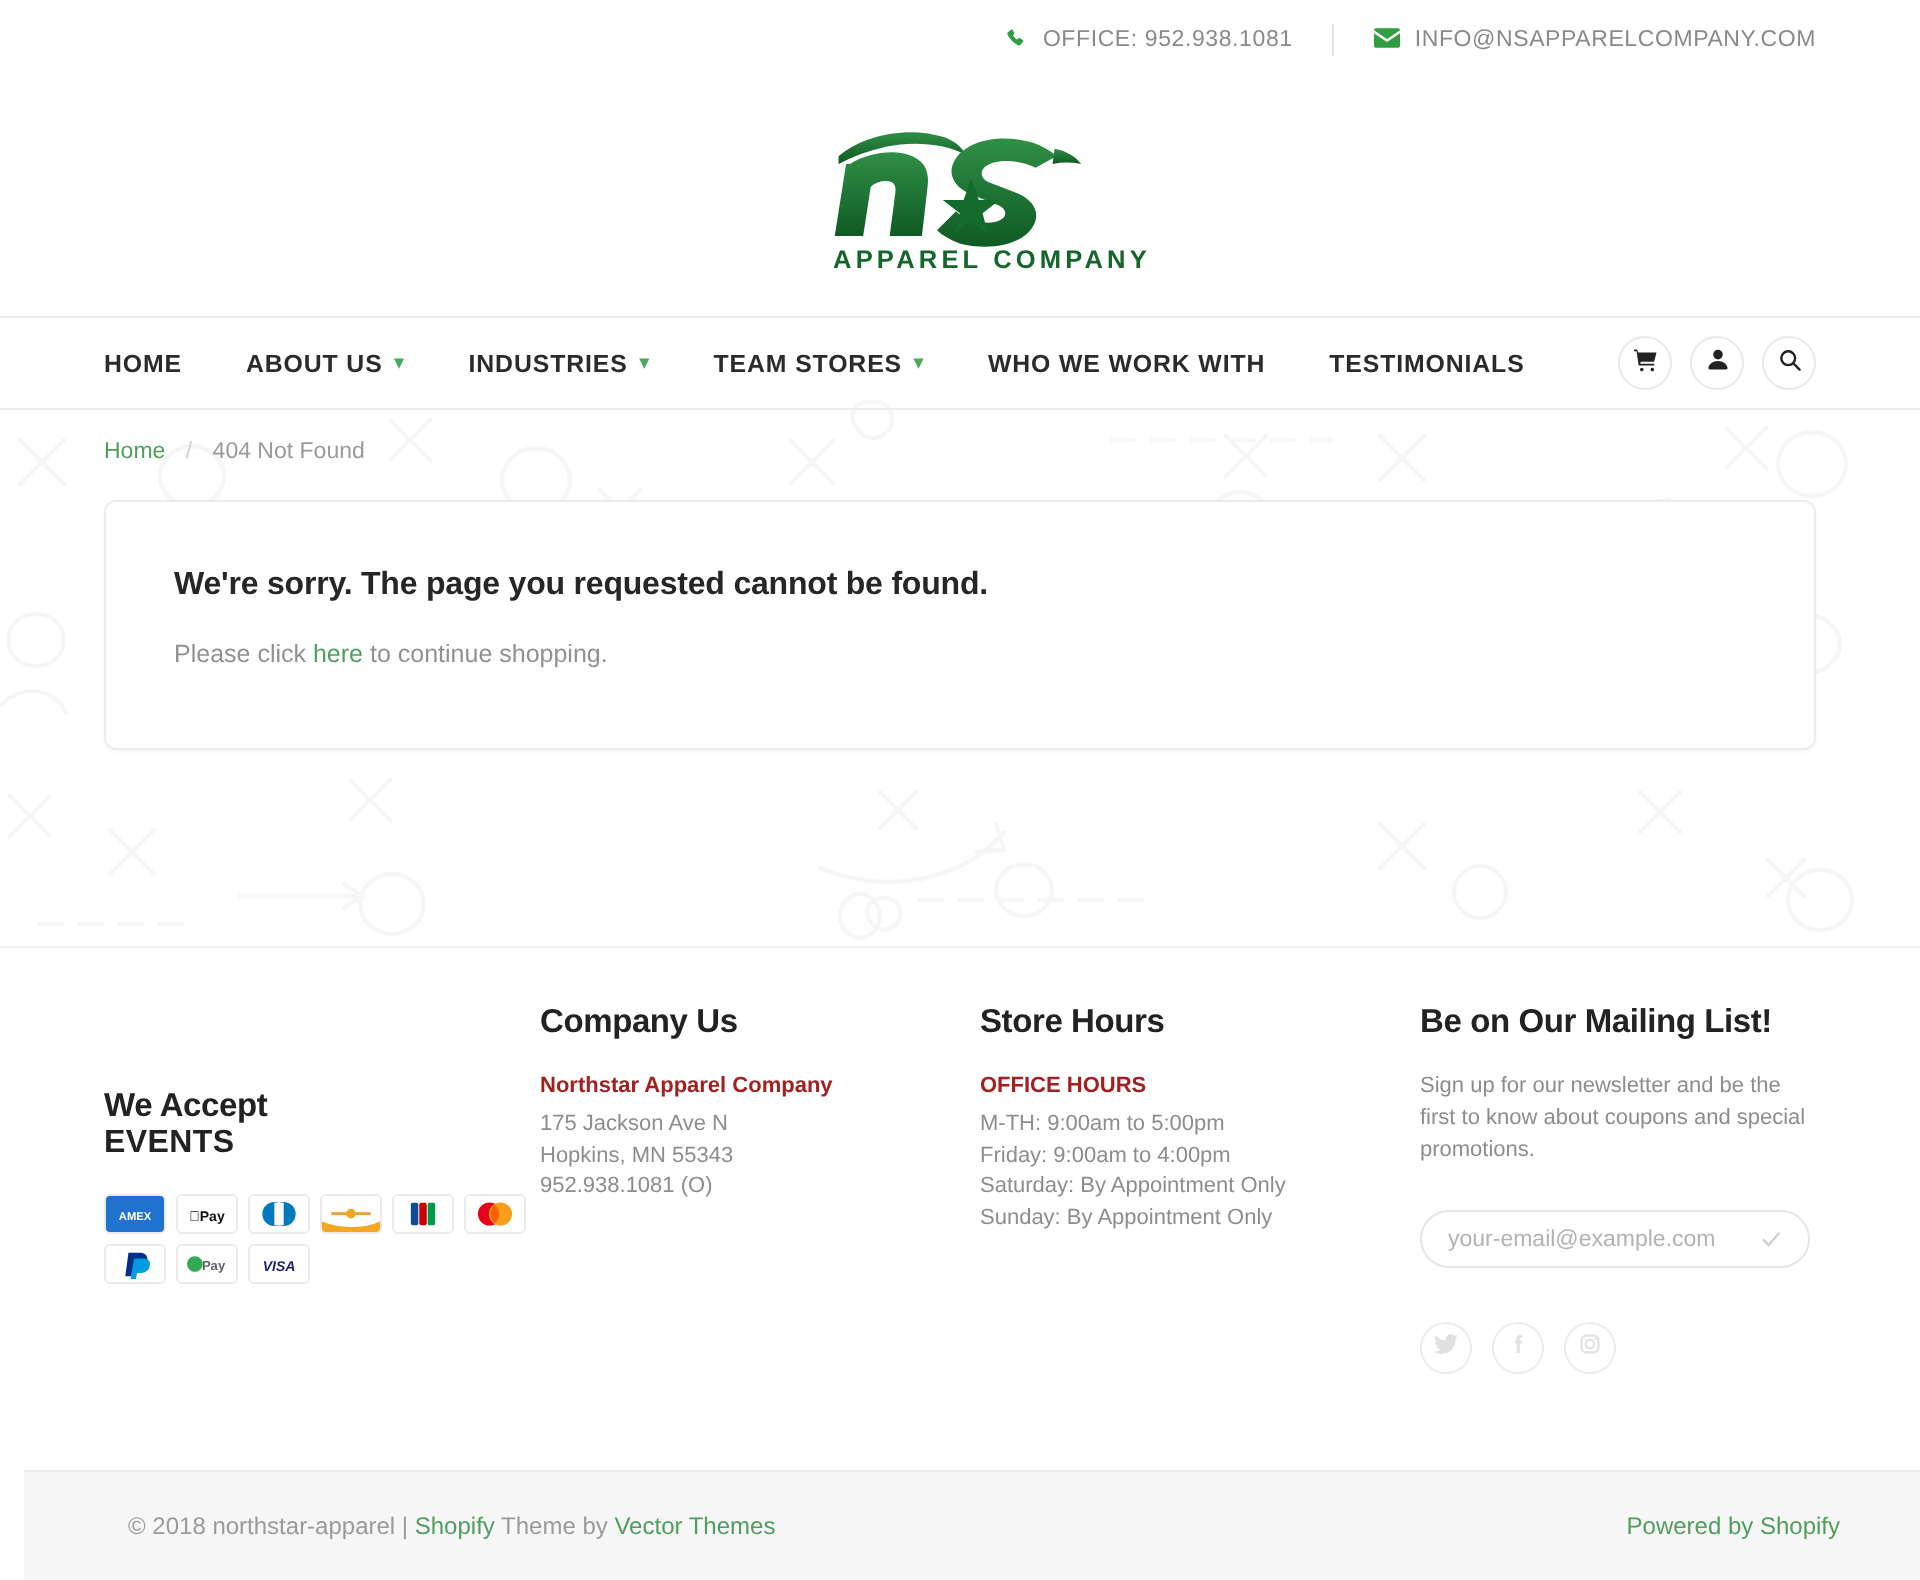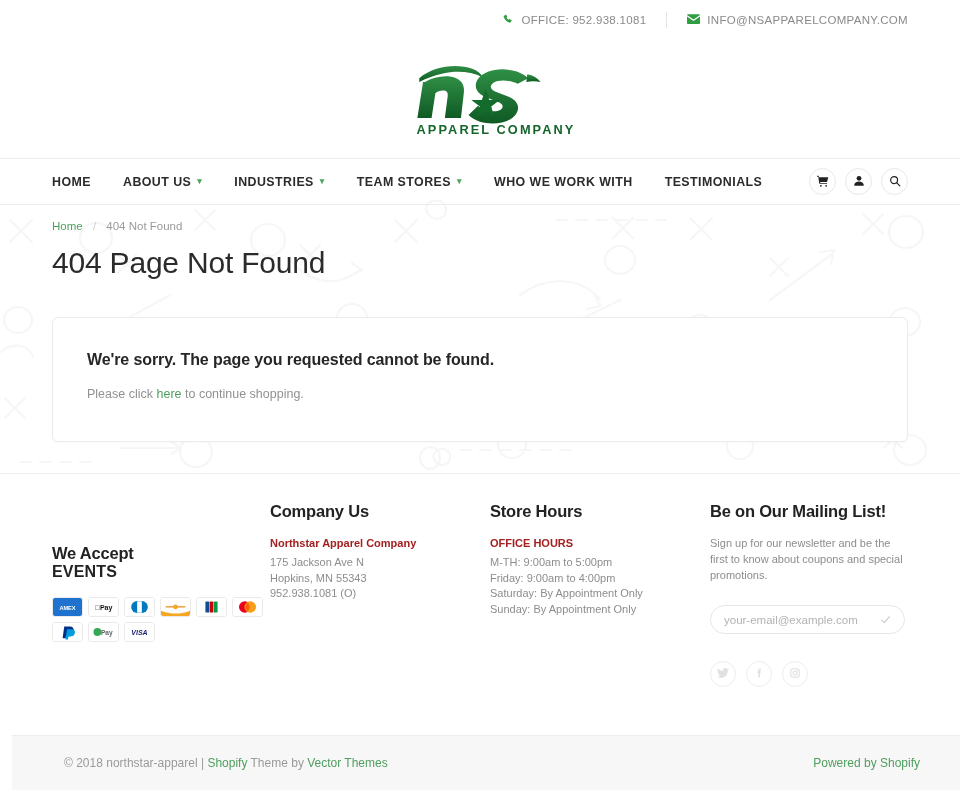--- a/index.html
+++ b/index.html
@@ -78,21 +78,21 @@
     padding-top: 15px;
     font-size: 11.5px; color: #9b9b9b;
   }
   .breadcrumb a { color: #4f9e5e; text-decoration: none; }
   .breadcrumb .slash { margin: 0 7px; color: #cfcfcf; }
   .page-title {
     font-size: 30px; font-weight: normal; color: #2b2b2b;
     margin-top: 14px; letter-spacing: -0.2px;
   }
   .card {
-    margin-top: 37px;
+    margin-top: 18px;
     height: 125px;
     background: #fff;
     border: 1px solid #ececec;
     border-radius: 6px;
     box-shadow: 0 1px 2px rgba(0,0,0,.03);
     padding: 33px 34px;
   }
   .card h2 {
     font-size: 16px; font-weight: bold; color: #262626; letter-spacing: -.1px;
   }
@@ -333,21 +333,20 @@
     </g>
   </svg>
 
   <div class="main">
     <div class="breadcrumb">
       <a href="#">Home</a>
       <span class="slash">/</span>
       <span>404 Not Found</span>
     </div>
 
-    <h1 class="page-title">404 Page Not Found</h1>
 
     <div class="card">
       <h2>We're sorry. The page you requested cannot be found.</h2>
       <p>
         <span>Please click </span><a href="#">here</a><span> to continue shopping.</span>
       </p>
     </div>
   </div>
 
   <div class="footer">

